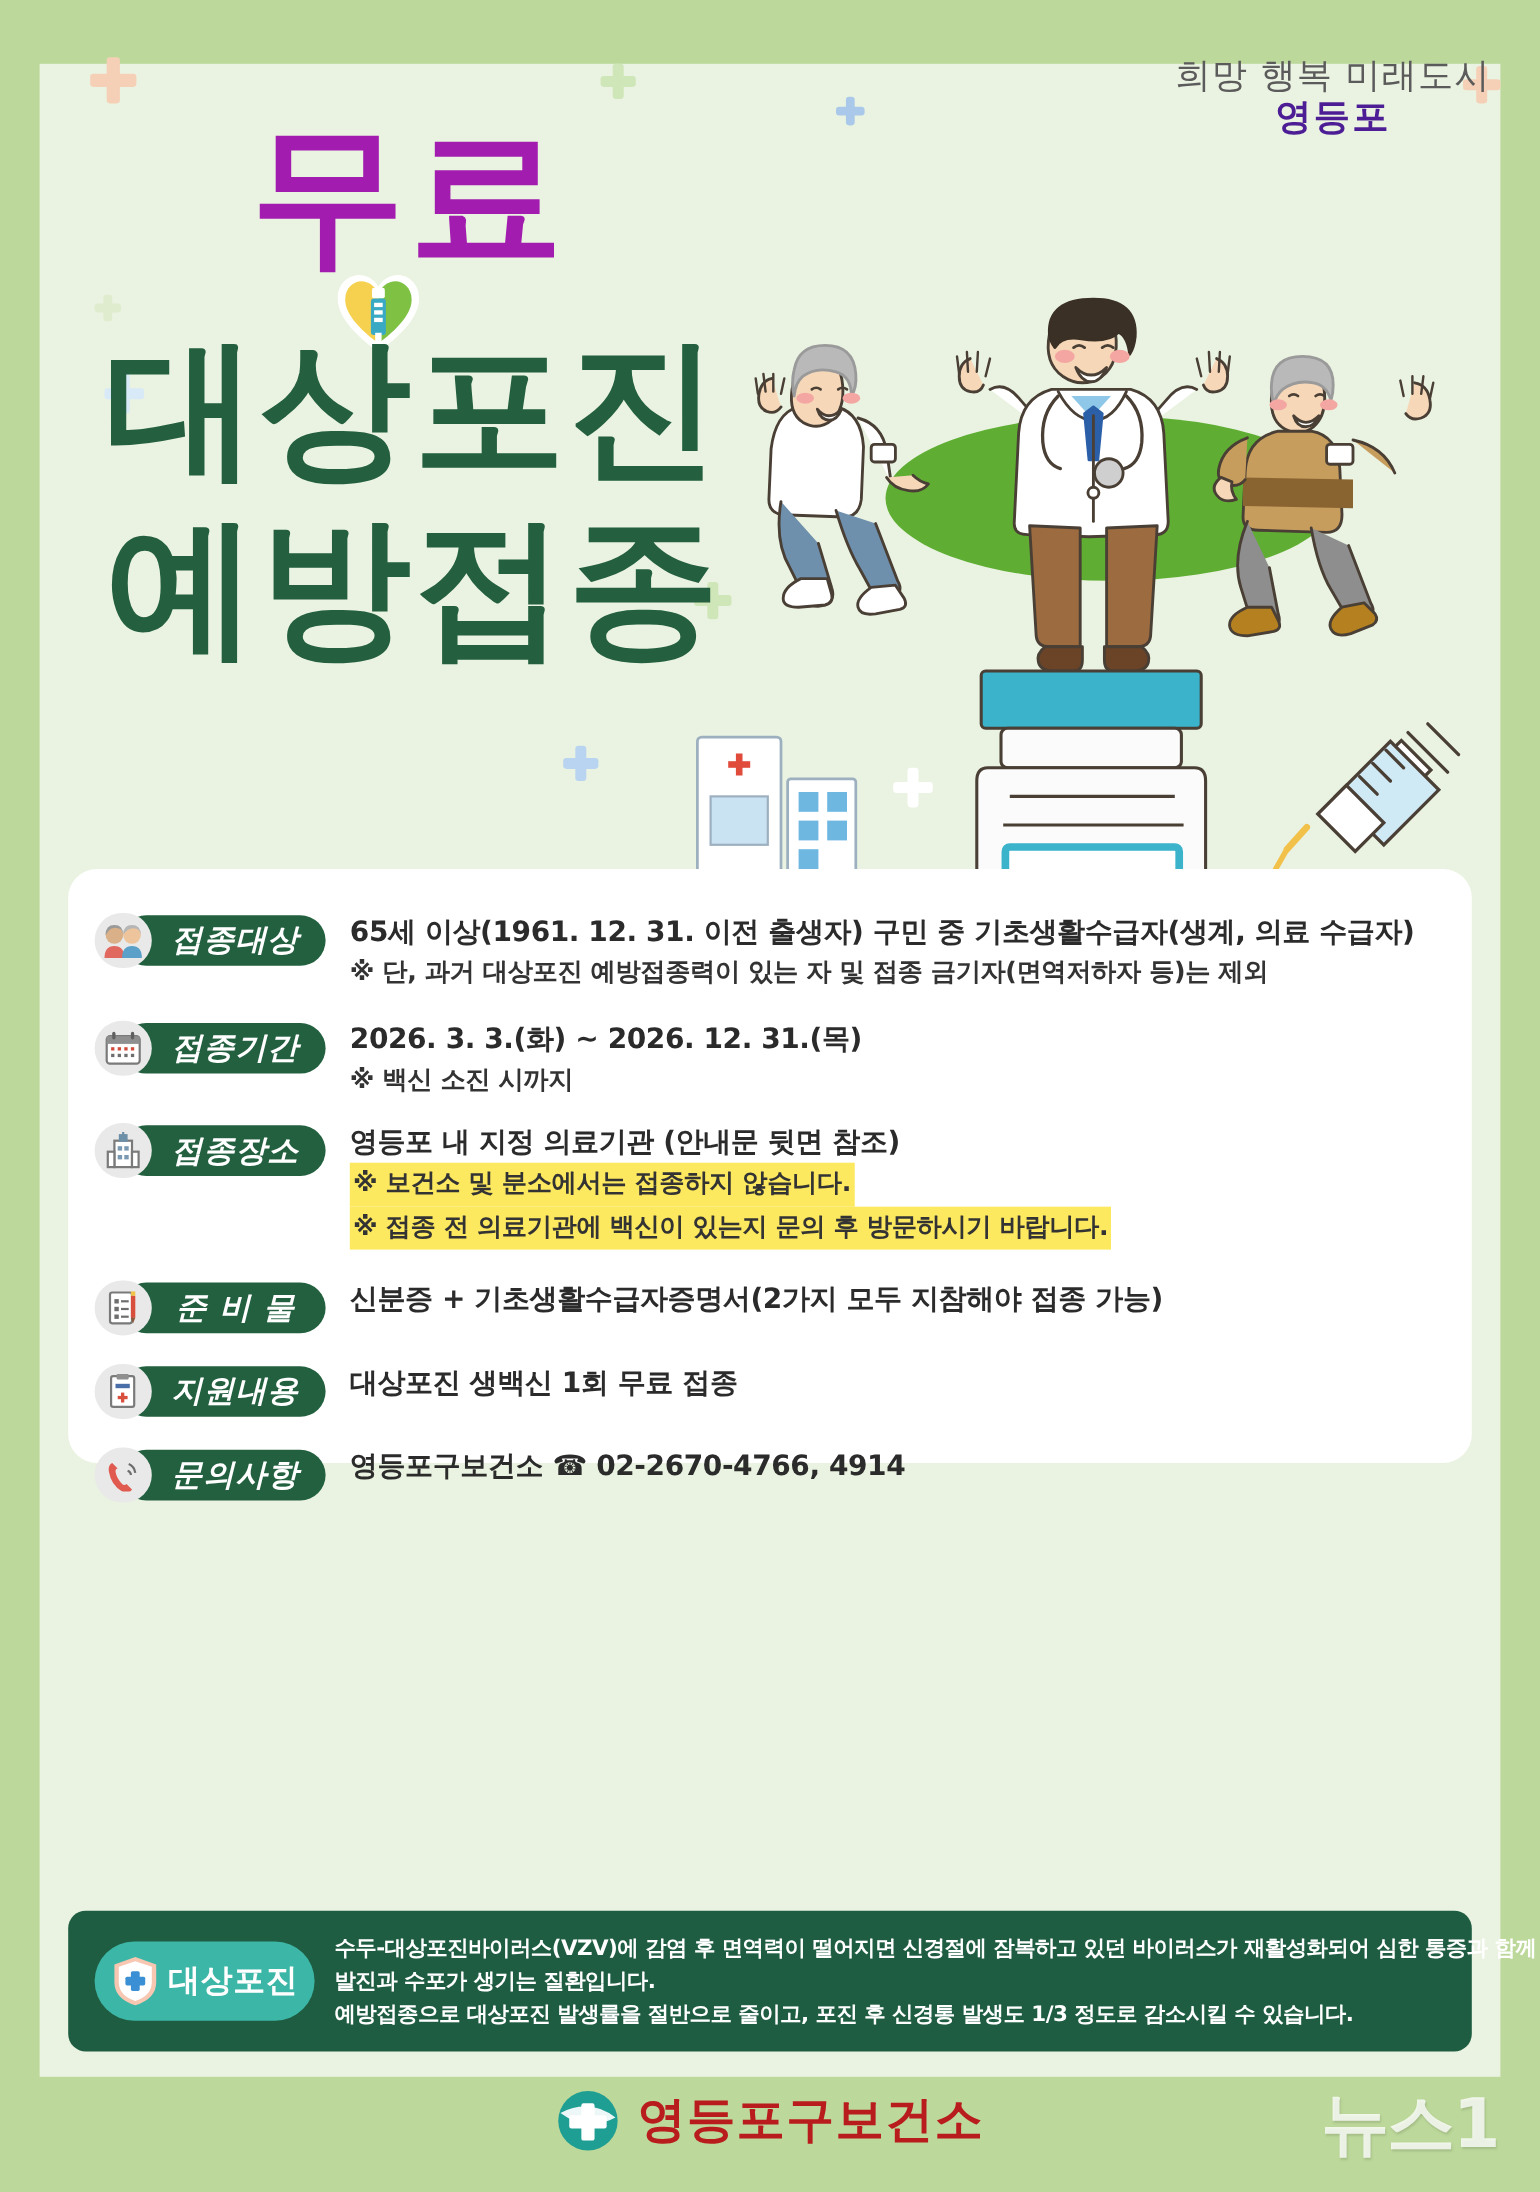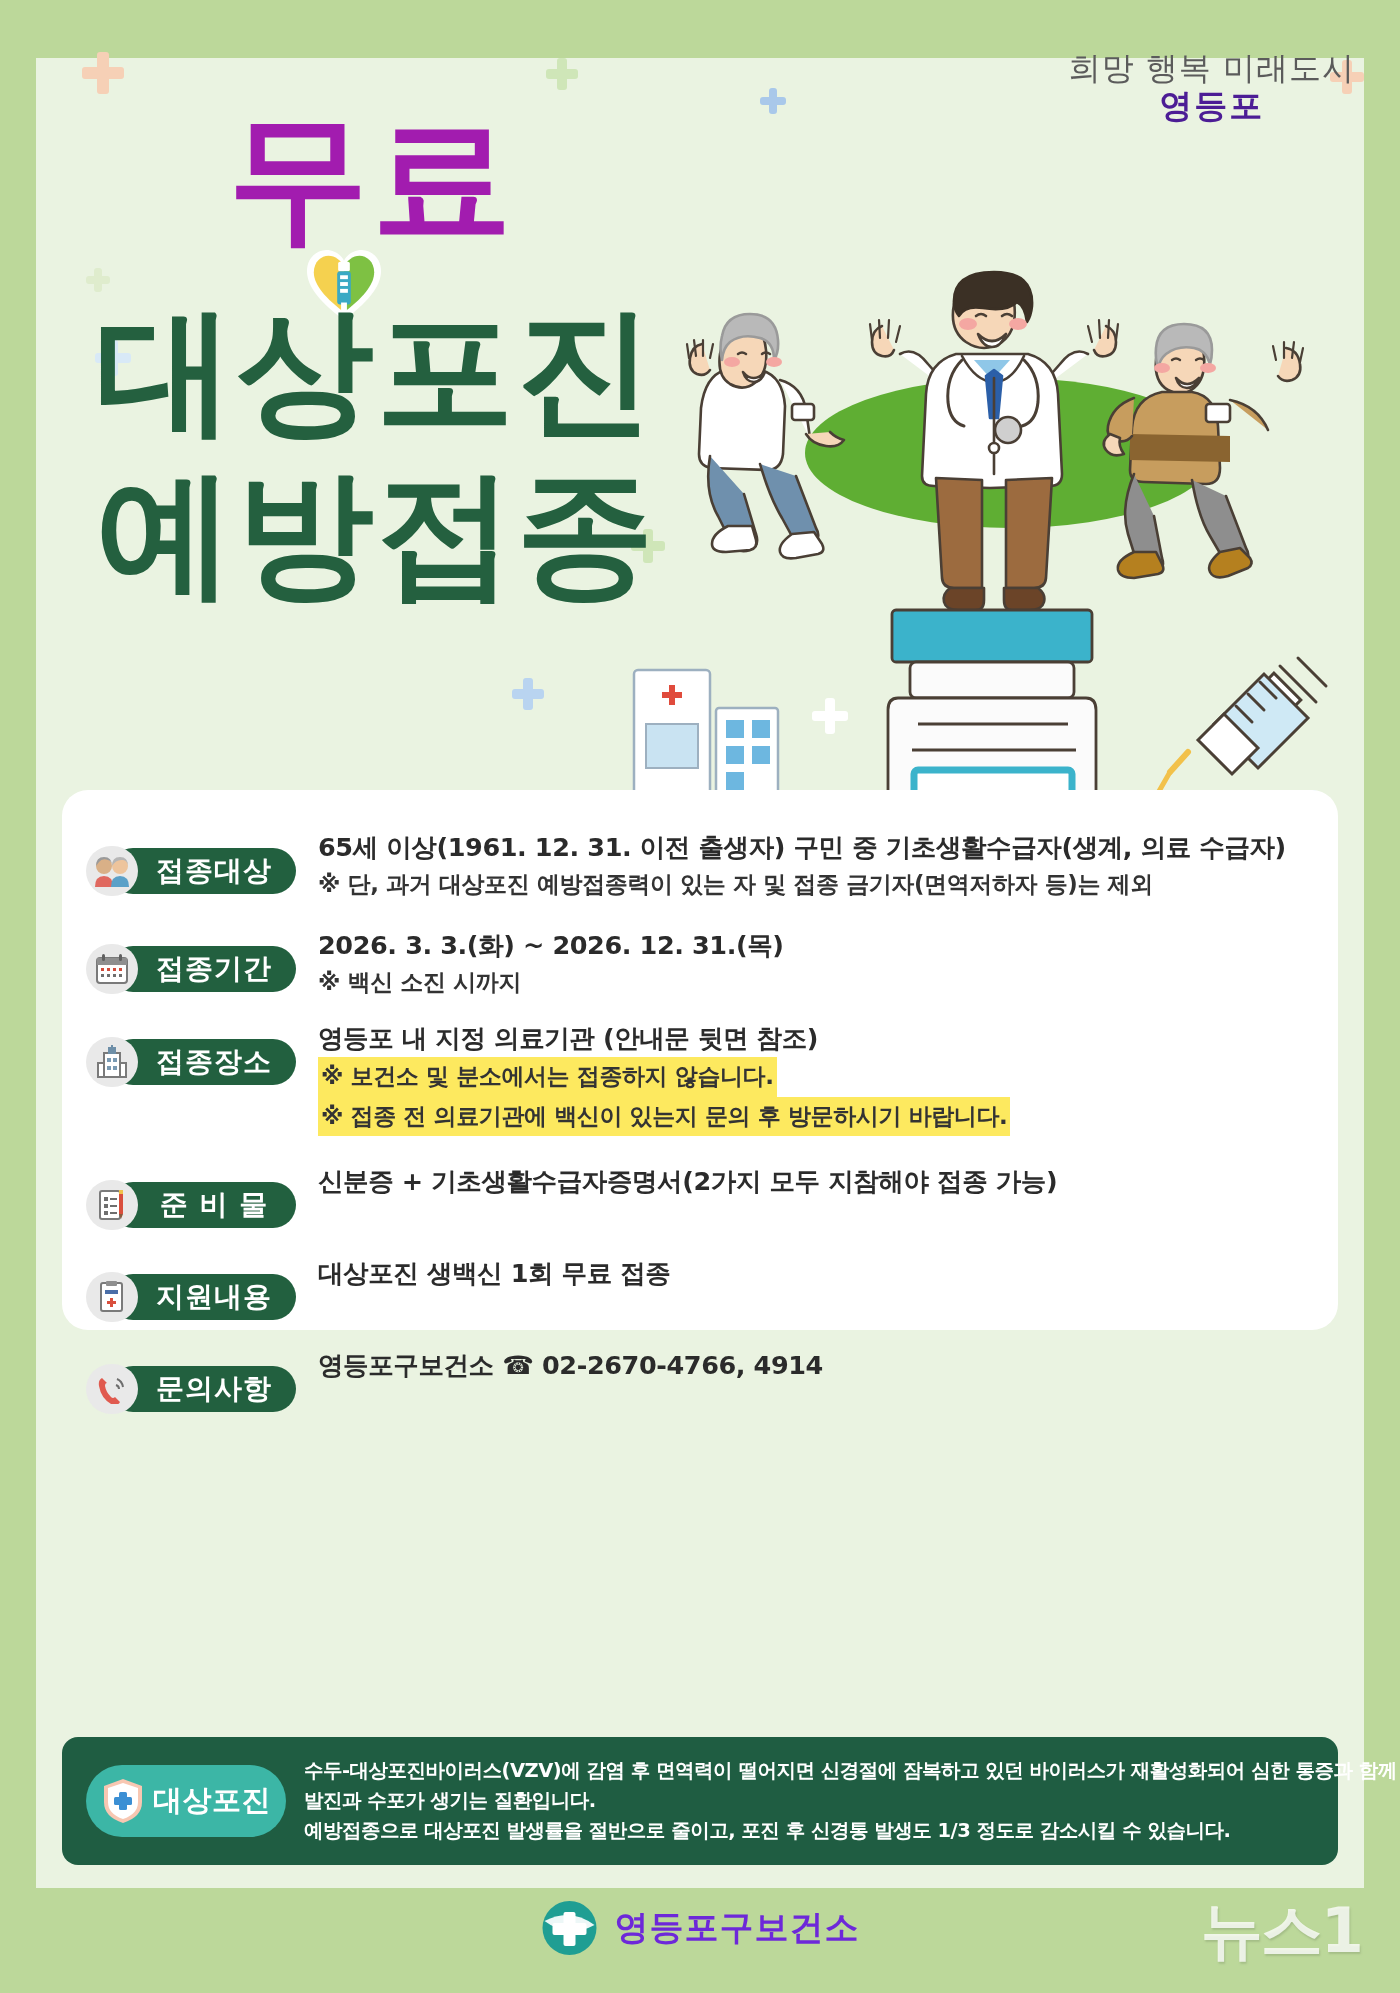--- a/index.html
+++ b/index.html
@@ -132,21 +132,22 @@
   .row {
     display: flex;
     align-items: flex-start;
     padding: 0 0 0 24px;
   }
   .pill-wrap {
     position: relative;
     width: 232px;
     flex: 0 0 232px;
     height: 46px;
-    margin-top: 20px;
+    margin-top: 4px;
+    font-style: italic;
   }
   .pill {
     position: absolute;
     left: 24px;
     top: 0;
     height: 46px;
     width: 186px;
     background: #22603f;
     border-radius: 24px;
     color: #fff;
@@ -238,23 +239,23 @@
     position: absolute;
     left: 50%;
     transform: translateX(-50%);
     bottom: 36px;
     display: flex;
     align-items: center;
     gap: 16px;
   }
   .footer-mark { width: 58px; height: 58px; flex: 0 0 58px; }
   .footer-name {
-    font-size: 34px;
+    font-size: 44px;
     font-weight: 900;
-    color: #6d28d9;
+    color: #b91c1c;
     letter-spacing: 1px;
     text-align: center;
   }
 
   .watermark {
     position: absolute;
     right: 38px;
     bottom: 20px;
     font-size: 62px;
     font-weight: 900;

